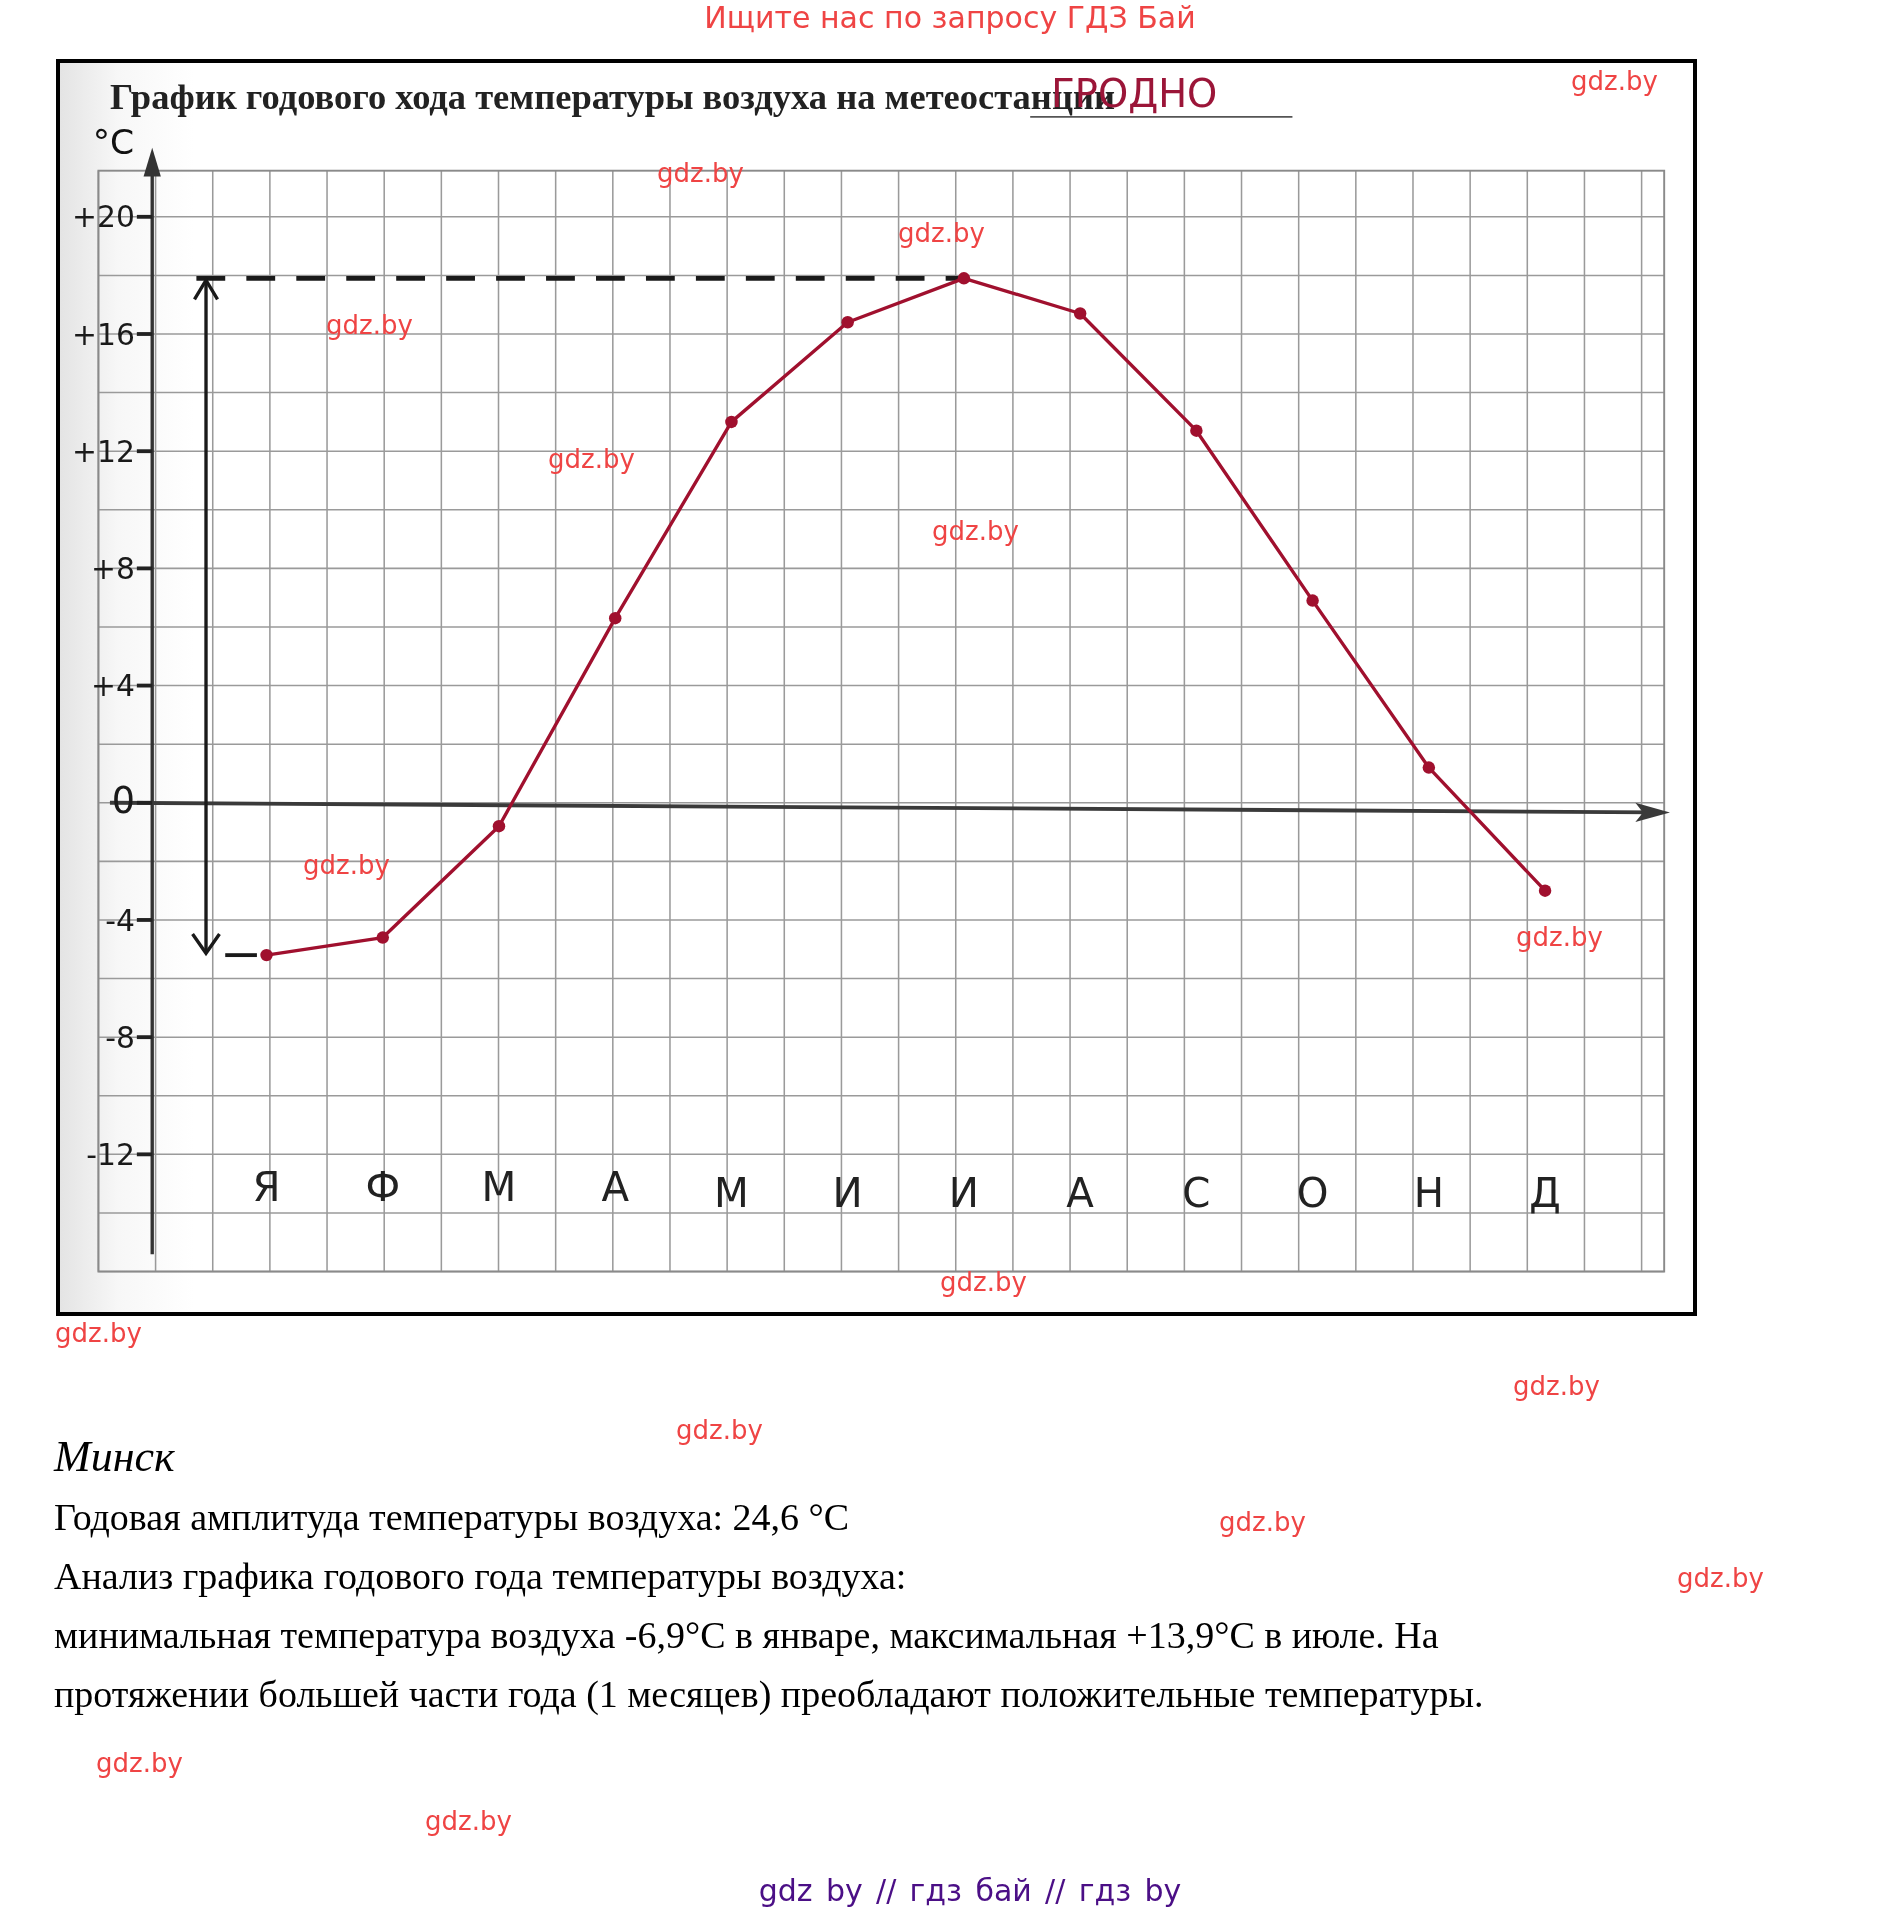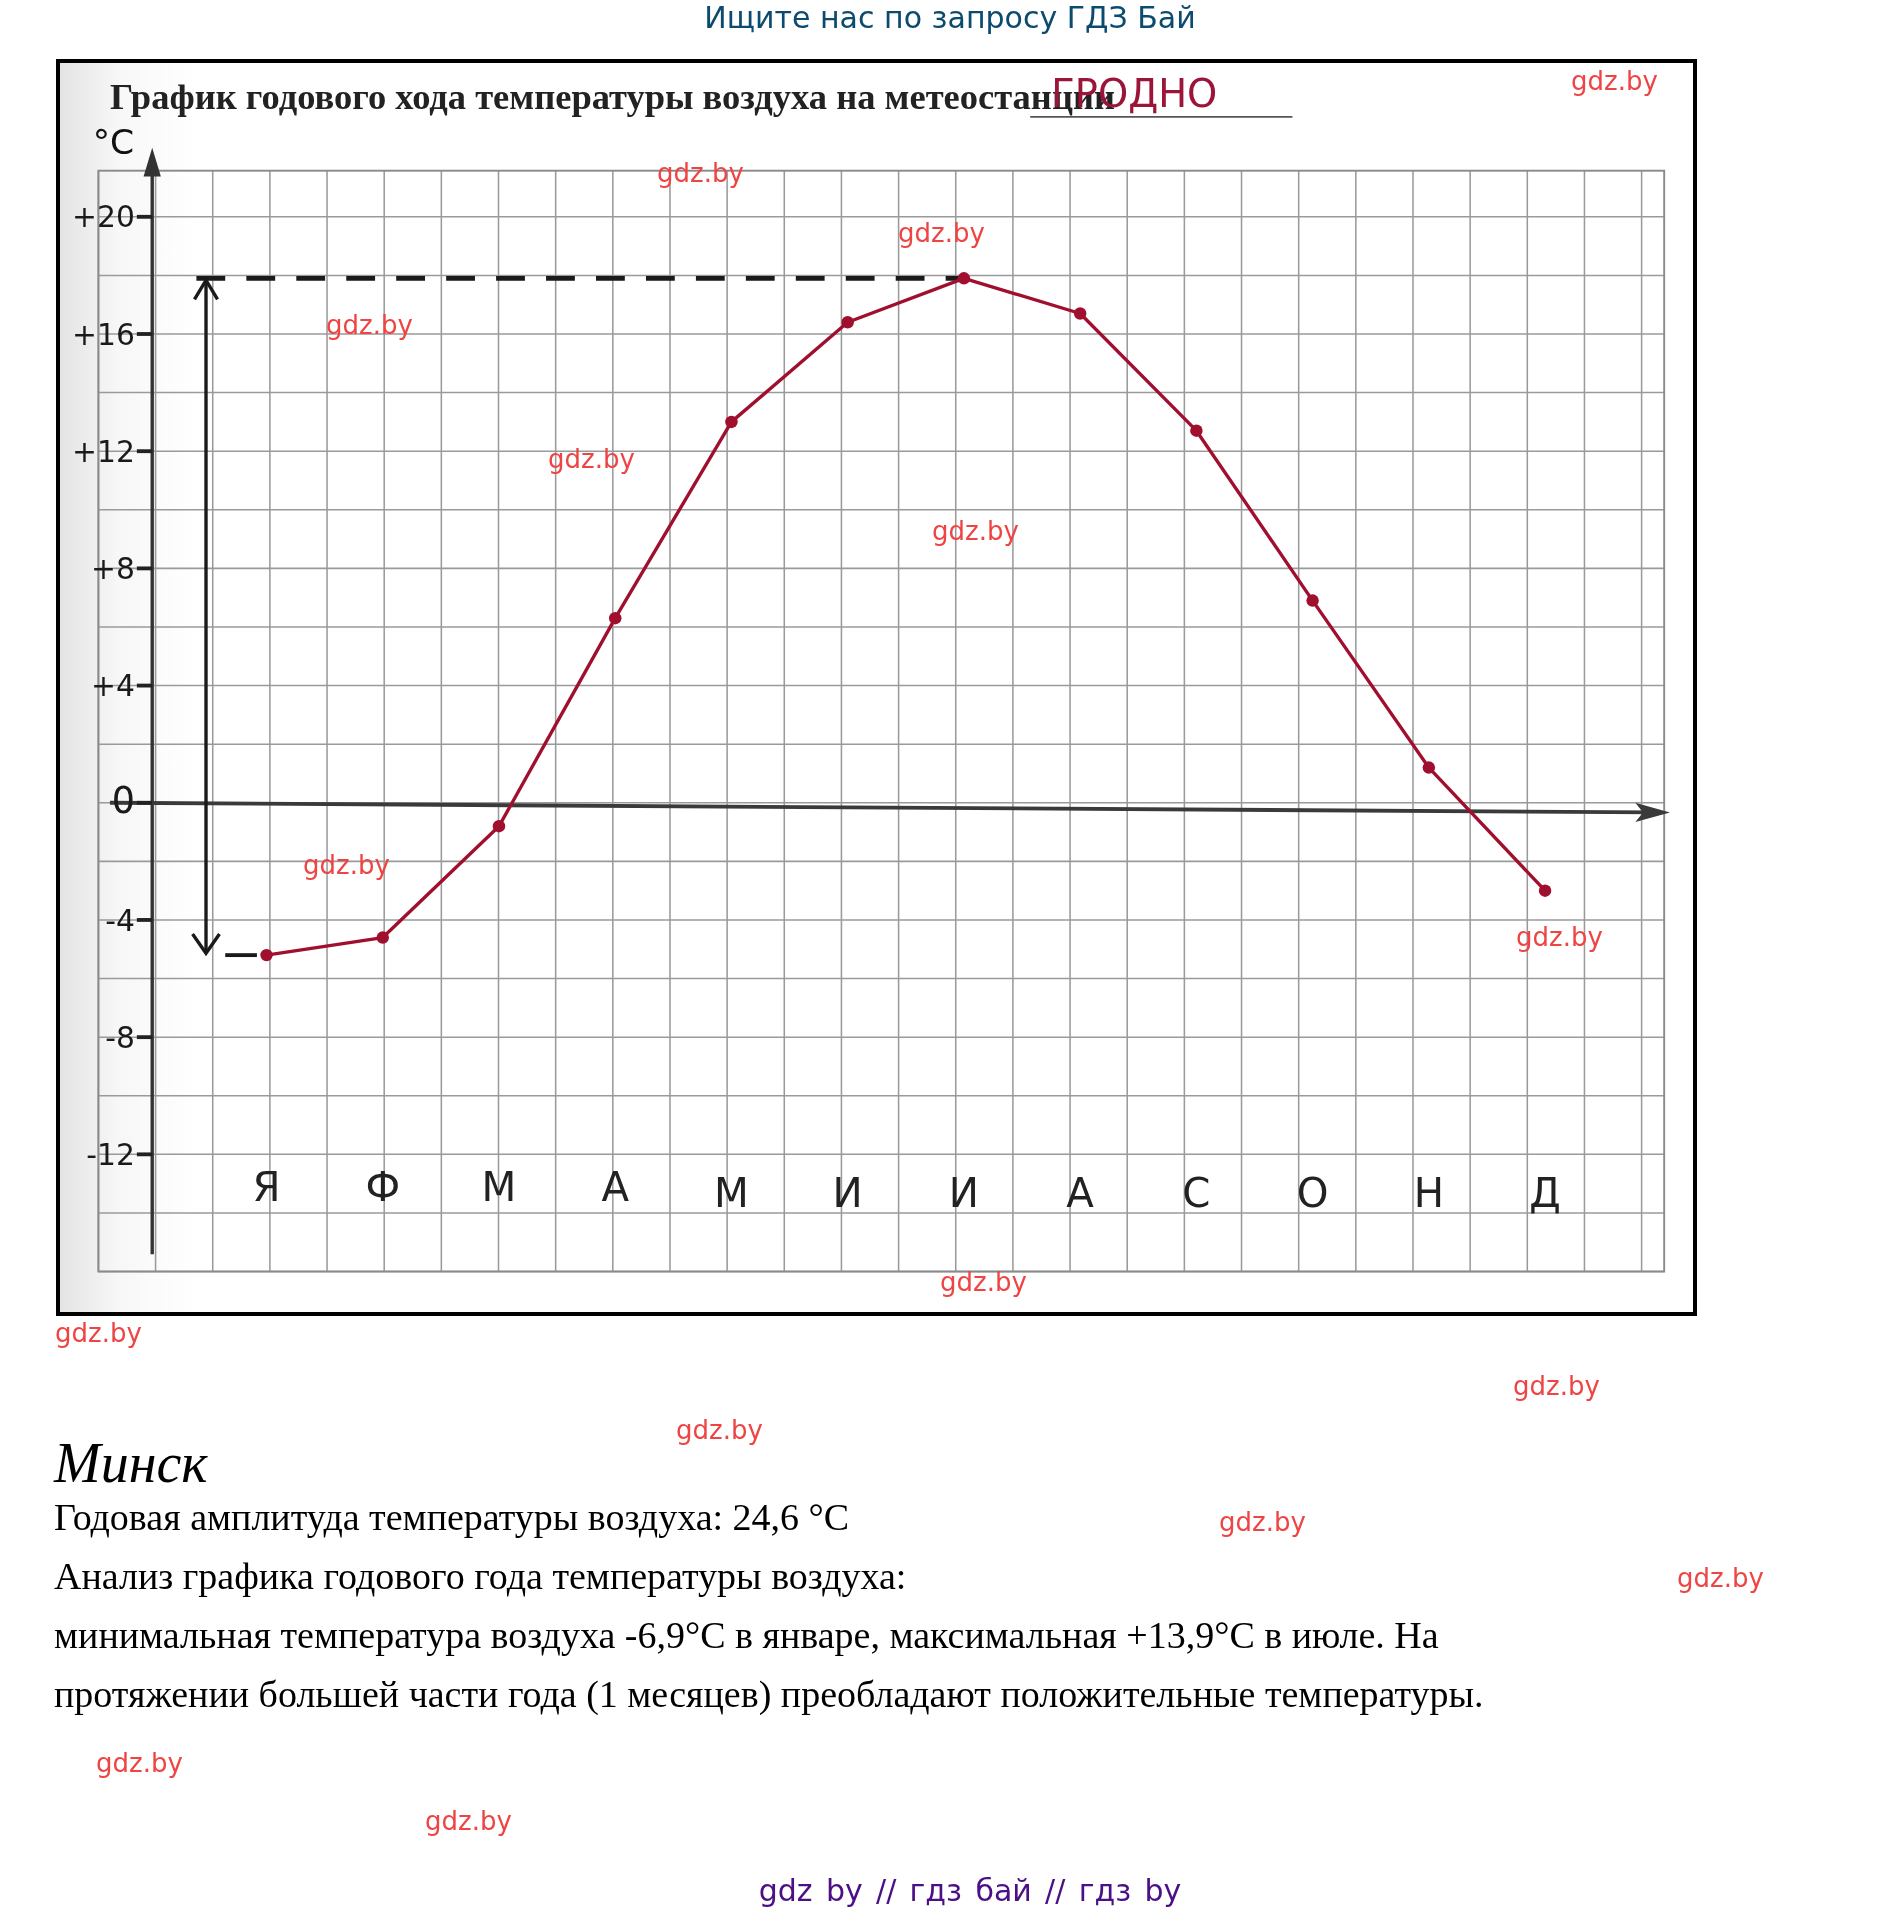--- a/index.html
+++ b/index.html
@@ -1,22 +1,22 @@
 <!DOCTYPE html>
 <html><head>
   <meta charset="utf-8">
   <style>
     html, body { margin: 0; padding: 0; background: #ffffff; }
     body { width: 1900px; height: 1929px; position: relative; overflow: hidden; font-family: "Liberation Sans", sans-serif; }
-    .promo-top { position: absolute; left: 0; width: 1900px; top: 0; text-align: center; font-family: "DejaVu Sans", sans-serif; font-size: 30px; color: #0c4a6e; line-height: 35px; }
+    .promo-top { position: absolute; left: 0; width: 1900px; top: 0; text-align: center; font-family: "DejaVu Sans", sans-serif; font-size: 30px; color: #ef4444; line-height: 35px; }
     .frame { position: absolute; left: 56px; top: 59px; width: 1633px; height: 1249px; border: 4.8px solid #000; background: linear-gradient(90deg, #e4e4e4 0px, #f7f7f7 58px, #ffffff 134px, #ffffff 100%); box-sizing: content-box; }
     .chart-svg { position: absolute; left: 0; top: 0; }
     .wm { position: absolute; font-family: "DejaVu Sans", sans-serif; font-size: 26px; color: #ef4444; line-height: 29px; }
     .text-block { position: absolute; left: 54px; font-family: "Liberation Serif", serif; color: #000; }
-    .city { top: 1431px; font-size: 56px; font-style: italic; }
+    .city { top: 1431px; font-size: 44px; font-style: italic; }
     .line { font-size: 38px; line-height: 60px; white-space: nowrap; }
     .promo-bottom { position: absolute; left: 0; width: 1900px; top: 1873px; text-align: center; font-family: "DejaVu Sans", sans-serif; font-size: 30px; color: #4b0f86; line-height: 35px; word-spacing: 3.8px; margin-left: 20px; }
   </style>
 </head>
 <body>
 
 <div class="promo-top">Ищите нас по запросу ГДЗ Бай</div>
 
 <div class="frame">
   <svg class="chart-svg" id="chart" width="1633" height="1249" viewBox="0 0 1700 1300" xmlns="http://www.w3.org/2000/svg">

